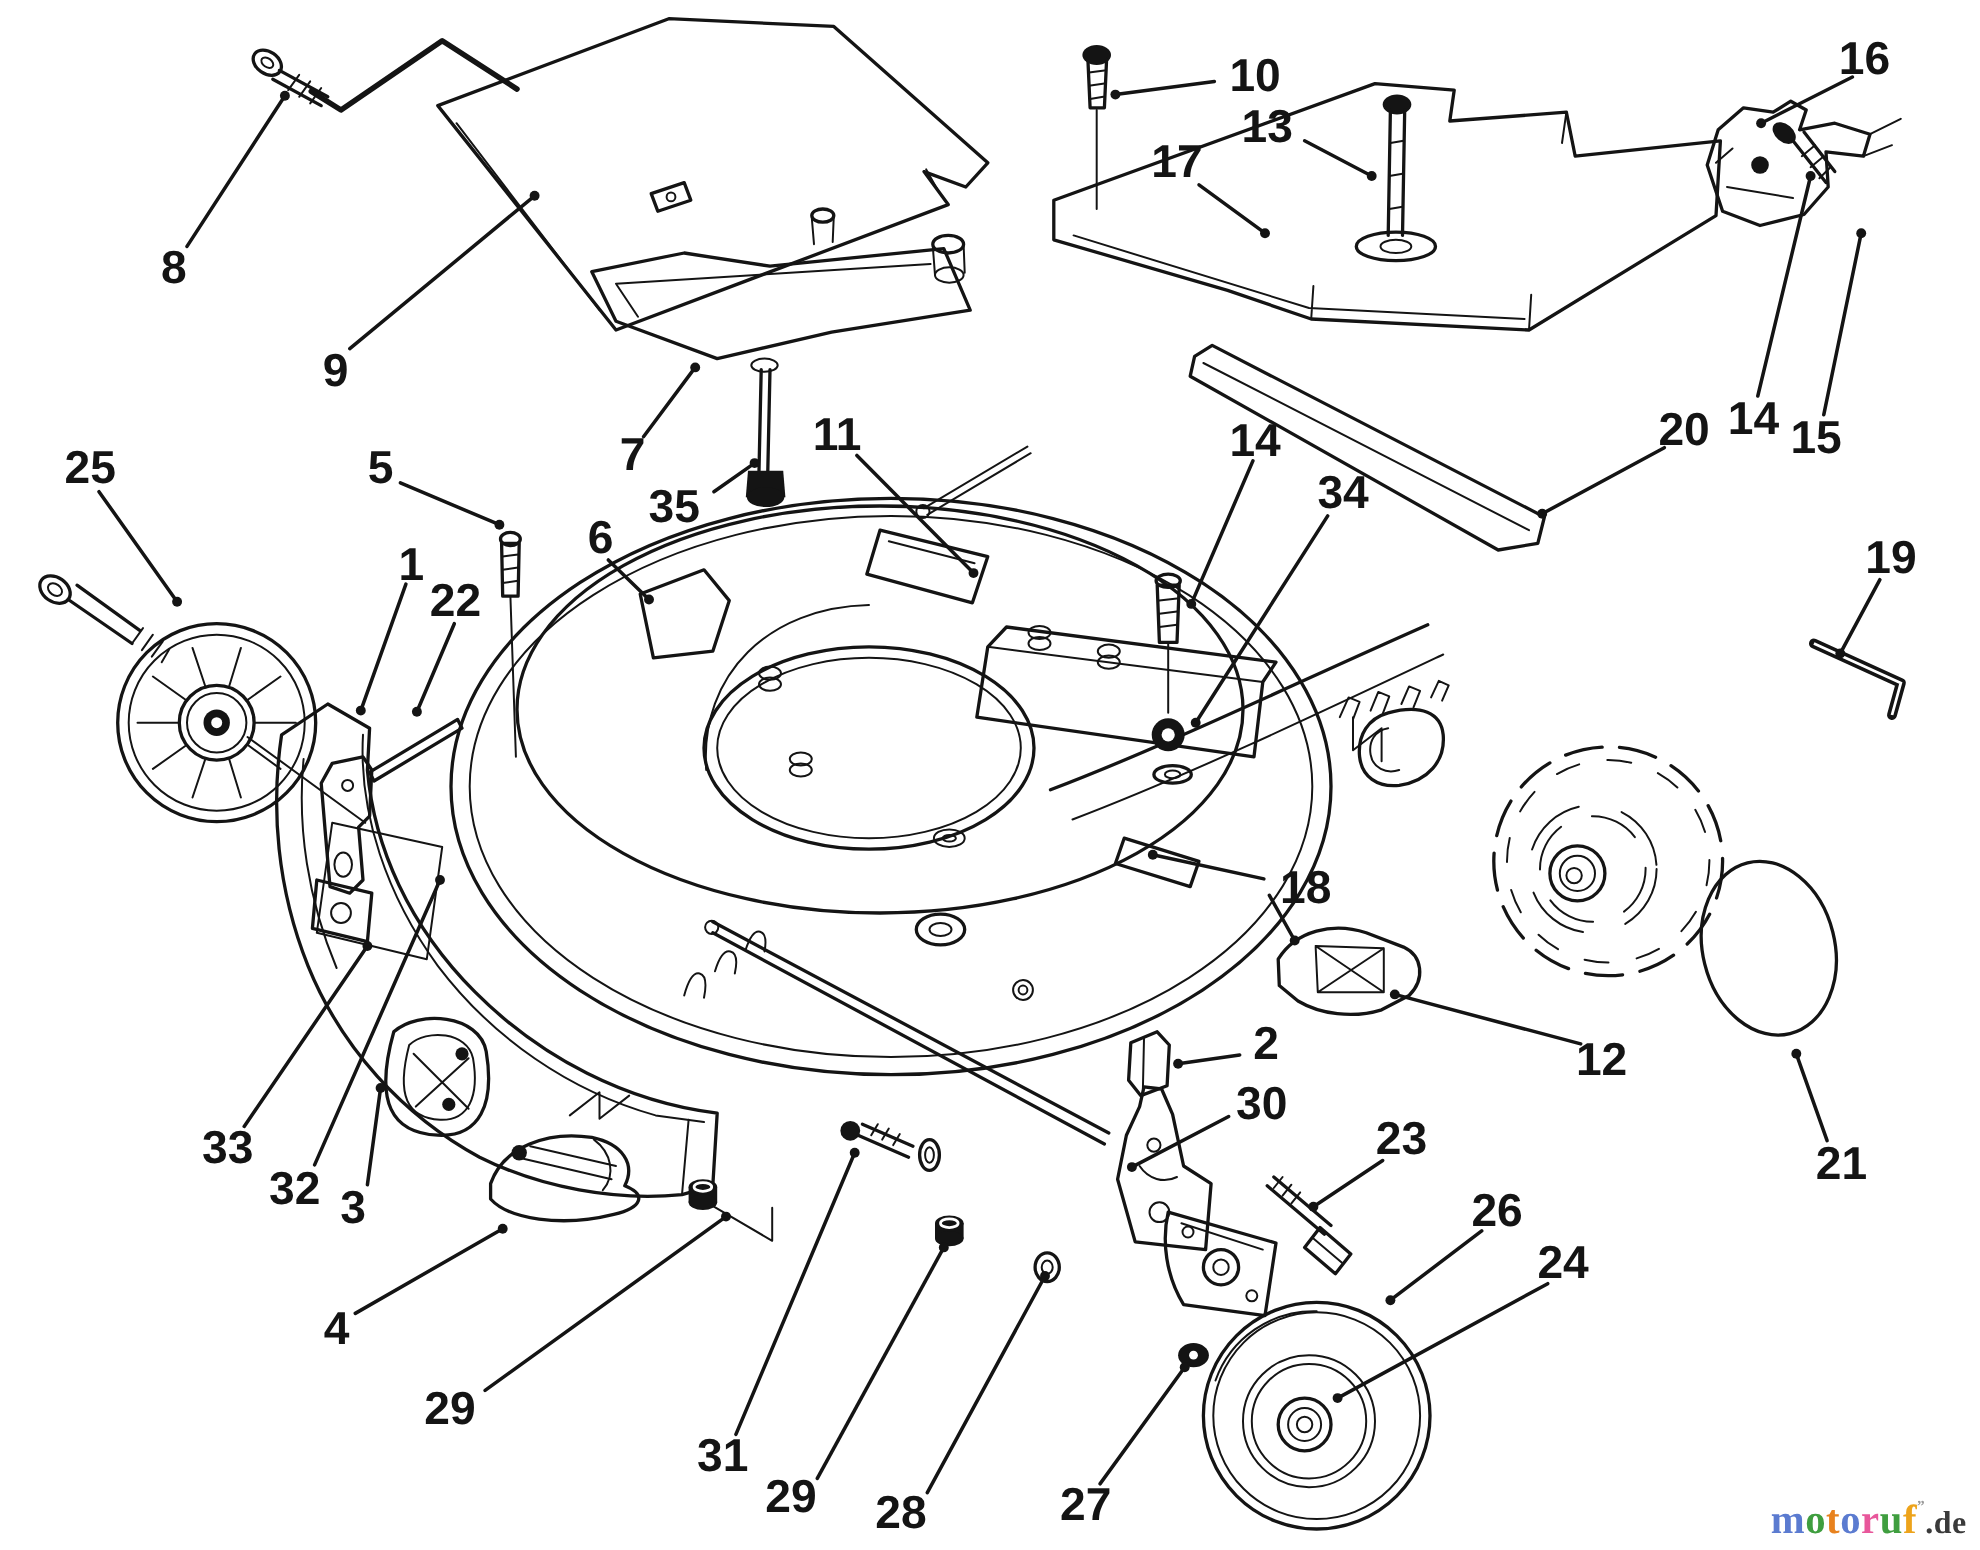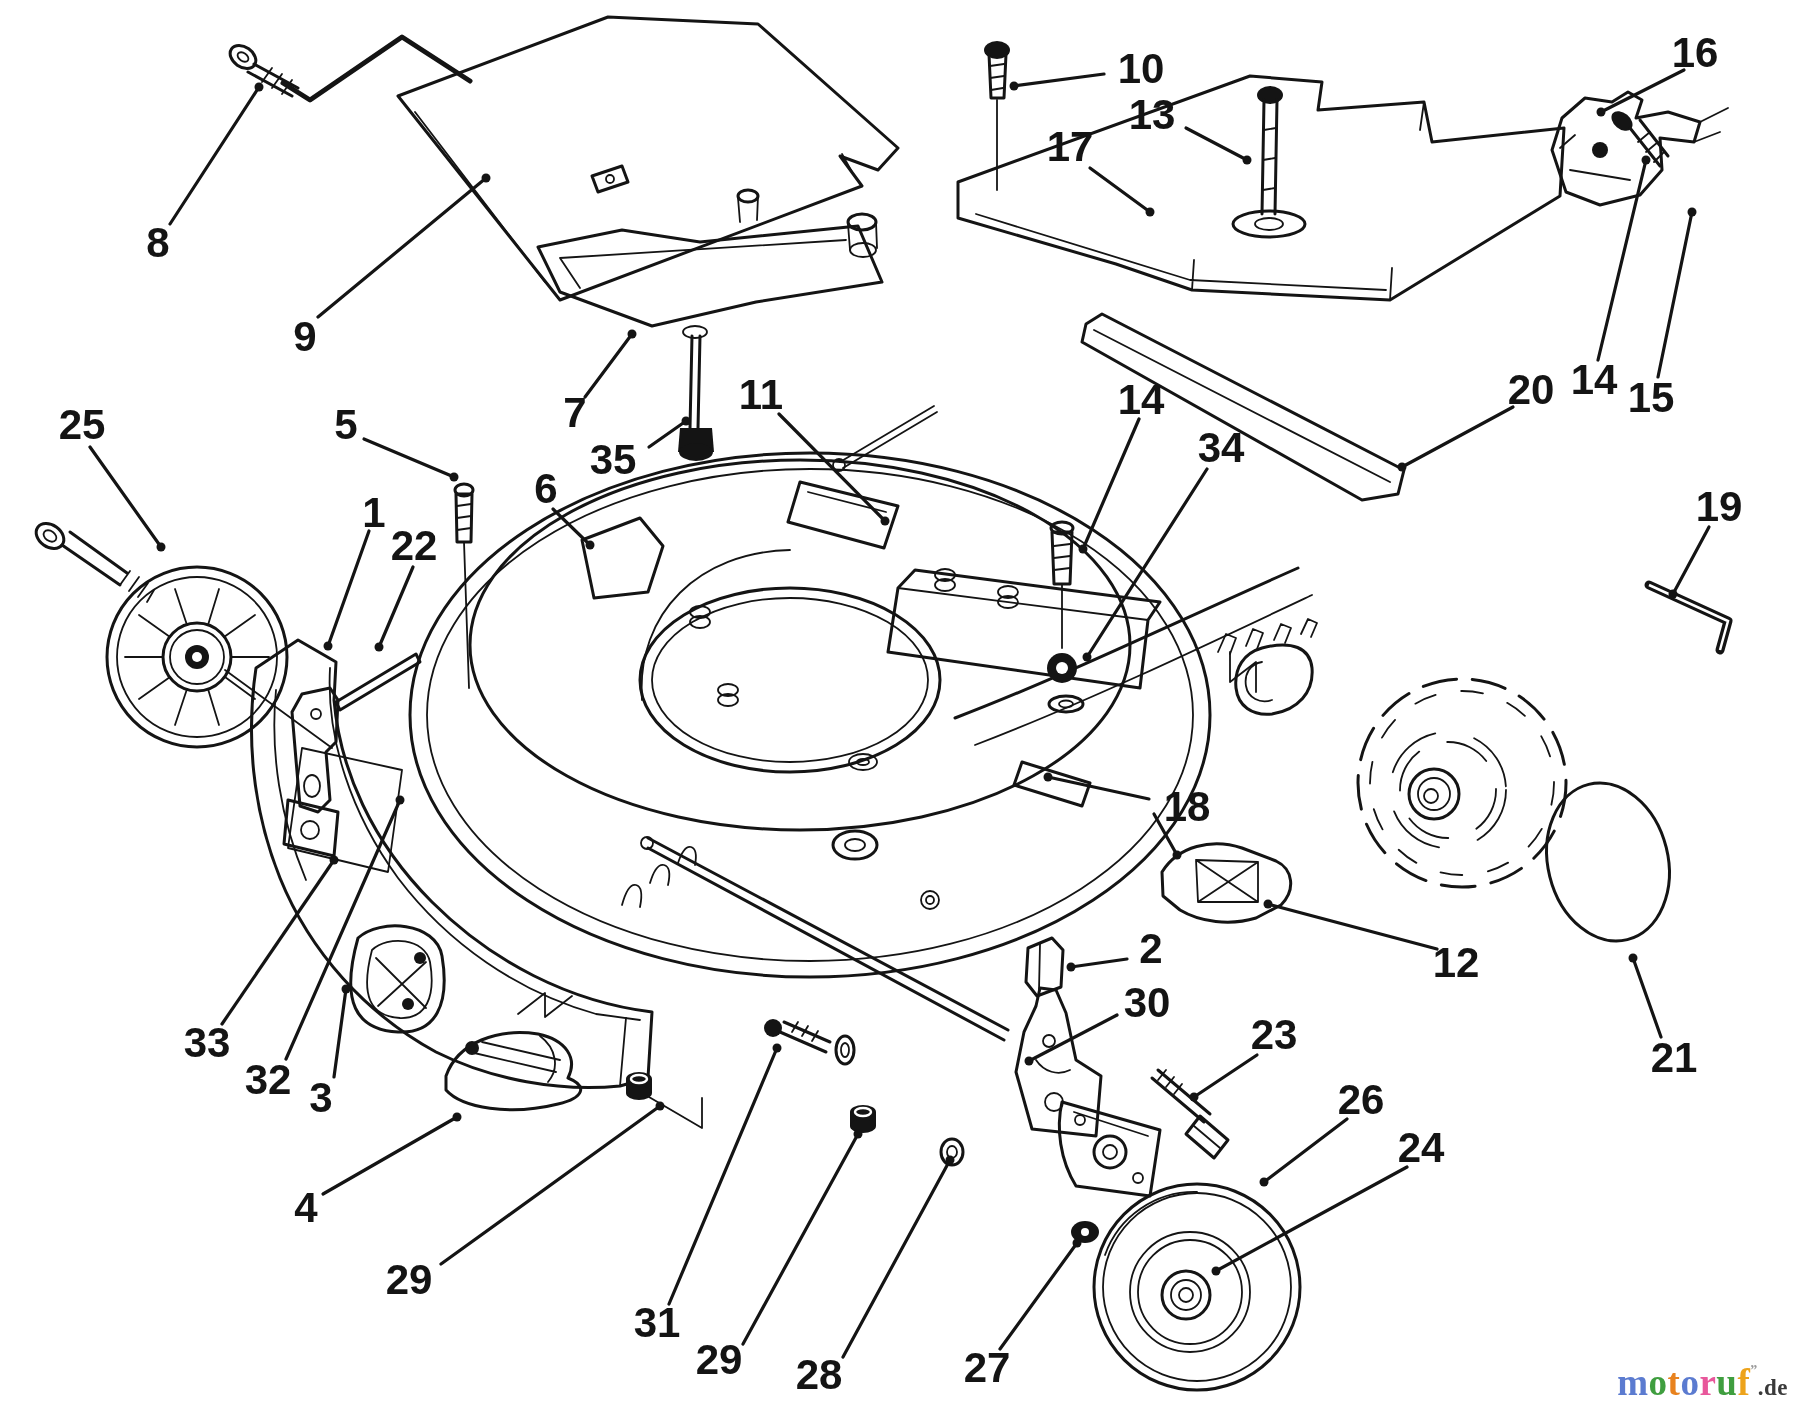--- a/index.html
+++ b/index.html
@@ -14,21 +14,21 @@
   .wh{fill:#ffffff;}
   .whline{stroke:#ffffff;fill:none;stroke-width:2.5;}
   .leader{fill:none;stroke:#141414;stroke-width:3.2;stroke-linecap:round;}
   .leader-dot{fill:#141414;}
   .callout-num{font-family:"Liberation Sans",sans-serif;font-weight:bold;font-size:42px;
                fill:#141414;text-anchor:middle;dominant-baseline:middle;}
   .logo{position:absolute;right:12px;bottom:8px;
         font-family:"Liberation Serif",serif;font-weight:bold;font-size:37px;
         letter-spacing:0.5px;line-height:1;}
   .logo .mark{font-size:14px;color:#9a9a9a;vertical-align:top;}
-  .logo-suffix{font-size:23px;}
+  .logo-suffix{font-size:29px;}
 </style>
 </head>
 <body>
 
 <div id="stage">
 <svg id="diagram-svg" width="1800" height="1409" viewBox="0 0 1800 1409">
 
   <g>
     <path class="ln" d="M 398,96 L 608,17 L 758,24 L 898,148 L 878,170 L 840,156 L 862,186 L 560,300 Z"></path>
     <path class="ln thin" d="M 545,282 L 415,112"></path>

